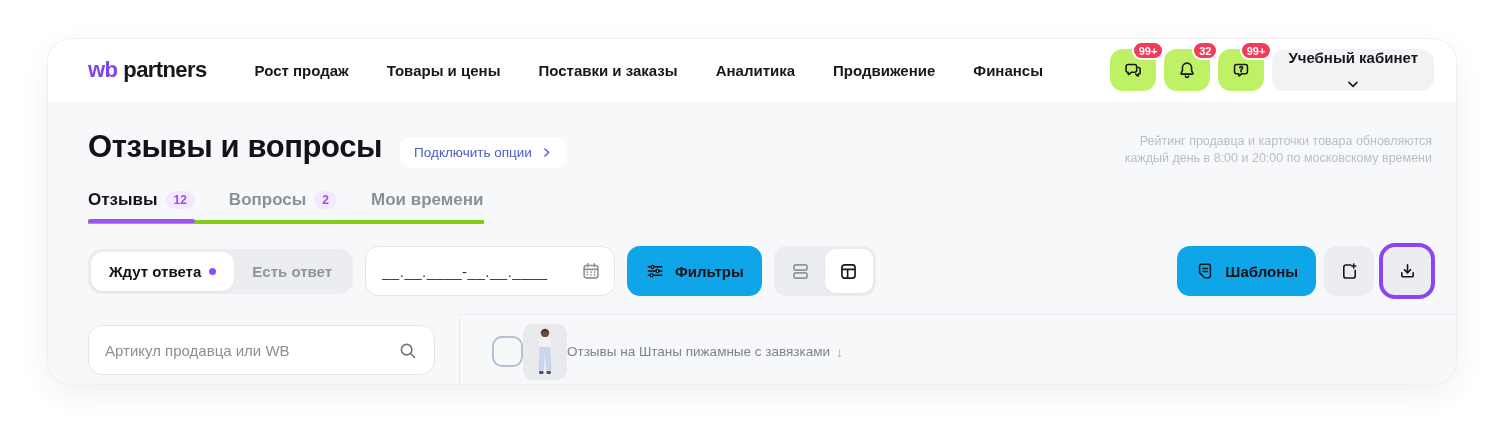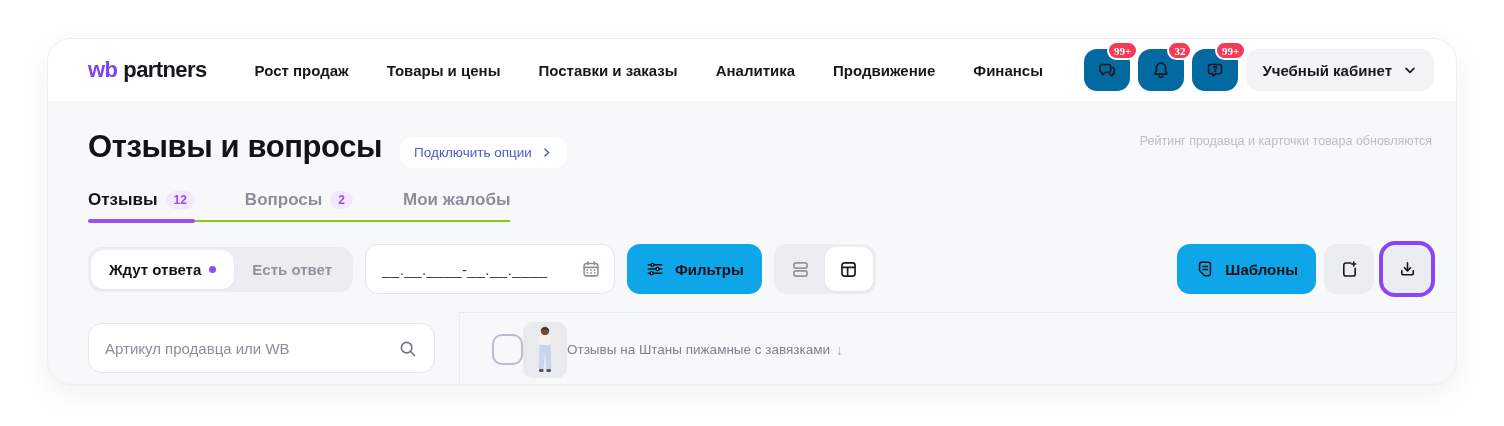--- a/index.html
+++ b/index.html
@@ -18,49 +18,48 @@
     padding:0 22px 0 40px;
   }
   .logo { display:flex; align-items:baseline; font-weight:800; font-size:22px; letter-spacing:-0.6px; white-space:nowrap; }
   .logo .wb { color:#8143F2; margin-right:6px; }
   .logo .partners { color:#17181C; }
   .nav { display:flex; align-items:center; gap:38px; margin-left:48px; }
   .nav-item { font-size:15px; font-weight:700; color:#17181C; cursor:pointer; white-space:nowrap; }
 
   .hdr-right { margin-left:auto; display:flex; align-items:center; gap:8px; }
   .icon-btn {
-    position:relative; width:46px; height:42px; background:#0369a1; border:none;
+    position:relative; width:46px; height:42px; background:#bef264; border:none;
     border-radius:13px; display:flex; align-items:center; justify-content:center; cursor:pointer;
     color:#17181C;
-    font-family:Liberation Serif, serif;
   }
   .badge {
     position:absolute; top:-8px; right:-8px; min-width:22px; height:19px; padding:0 5px;
     background:#F43B57; color:#fff; font-size:11px; font-weight:700; border-radius:10px;
     display:flex; align-items:center; justify-content:center; border:2px solid #ffffff;
   }
   .account-btn {
     height:42px; background:#F2F3F5; border:none; border-radius:13px; padding:0 16px;
     display:flex; align-items:center; gap:10px; font-size:15px; font-weight:700; color:#17181C;
-    cursor:pointer; font-family:inherit;
+    cursor:pointer; font-family:inherit;flex-direction:column;
   }
 
   
   .title-row { display:flex; align-items:flex-start; padding:28px 24px 0 40px; }
   .page-title { font-size:31px; font-weight:800; color:#121317; letter-spacing:-0.4px; white-space:nowrap; }
   .options-link {
     margin:8px 0 0 18px; background:#ffffff; border:none; border-radius:12px; padding:8px 14px;
     display:flex; align-items:center; gap:8px; color:#4C5BC6; font-size:13.5px; font-weight:400;
     cursor:pointer; font-family:inherit; white-space:nowrap;
   }
   .note { margin-left:auto; text-align:right; font-size:12.5px; line-height:17px; color:#B9BEC7; padding-top:4px; }
 
   
-  .tabs { display:flex; align-items:flex-end; gap:50px; margin:22px 0 0 40px; width:fit-content;
-          border-bottom:2px solid #84cc16; padding-bottom:10px; position:relative; }
+  .tabs { display:flex; align-items:flex-end; gap:34px; margin:22px 0 0 40px; width:fit-content;
+          border-bottom:4px solid #84cc16; padding-bottom:10px; position:relative; }
   .tab { display:flex; align-items:center; gap:8px; font-size:17px; font-weight:700; color:#8A8F99; cursor:pointer; position:relative; white-space:nowrap; }
   .tab.active { color:#121317; }
   .tab.active::after {
     content:""; position:absolute; left:0; right:0; bottom:-12.5px; height:3.5px;
     background:#9B51F5; border-radius:3px;
   }
   .tab-badge {
     background:#F3E9FE; color:#9B4DEE; font-size:12px; font-weight:700;
     border-radius:9px; padding:3px 8px; line-height:1;
   }
@@ -178,34 +177,35 @@
     <button class="options-link">
       <span>Подключить опции</span>
       <span>
         <svg width="13" height="13" viewBox="0 0 24 24" fill="none" stroke="currentColor" stroke-width="2.6" stroke-linecap="round" stroke-linejoin="round">
           <path d="M9 5.5l7 6.5-7 6.5"></path>
         </svg>
       </span>
     </button>
     <div class="note">
       <div>Рейтинг продавца и карточки товара обновляются</div>
+      <div>каждый день в 8:00 и 20:00 по московскому времени</div>
     </div>
   </div>
 
   <div class="tabs">
     <div class="tab active">
       <span>Отзывы</span>
       <span class="tab-badge">12</span>
     </div>
     <div class="tab">
       <span>Вопросы</span>
       <span class="tab-badge">2</span>
     </div>
     <div class="tab">
-      <span>Мои жалобы</span>
+      <span>Мои времени</span>
     </div>
   </div>
 
   <div class="toolbar">
     <div class="segmented">
       <button class="seg-btn active">
         <span>Ждут ответа</span>
         <span class="seg-dot"></span>
       </button>
       <button class="seg-btn">

